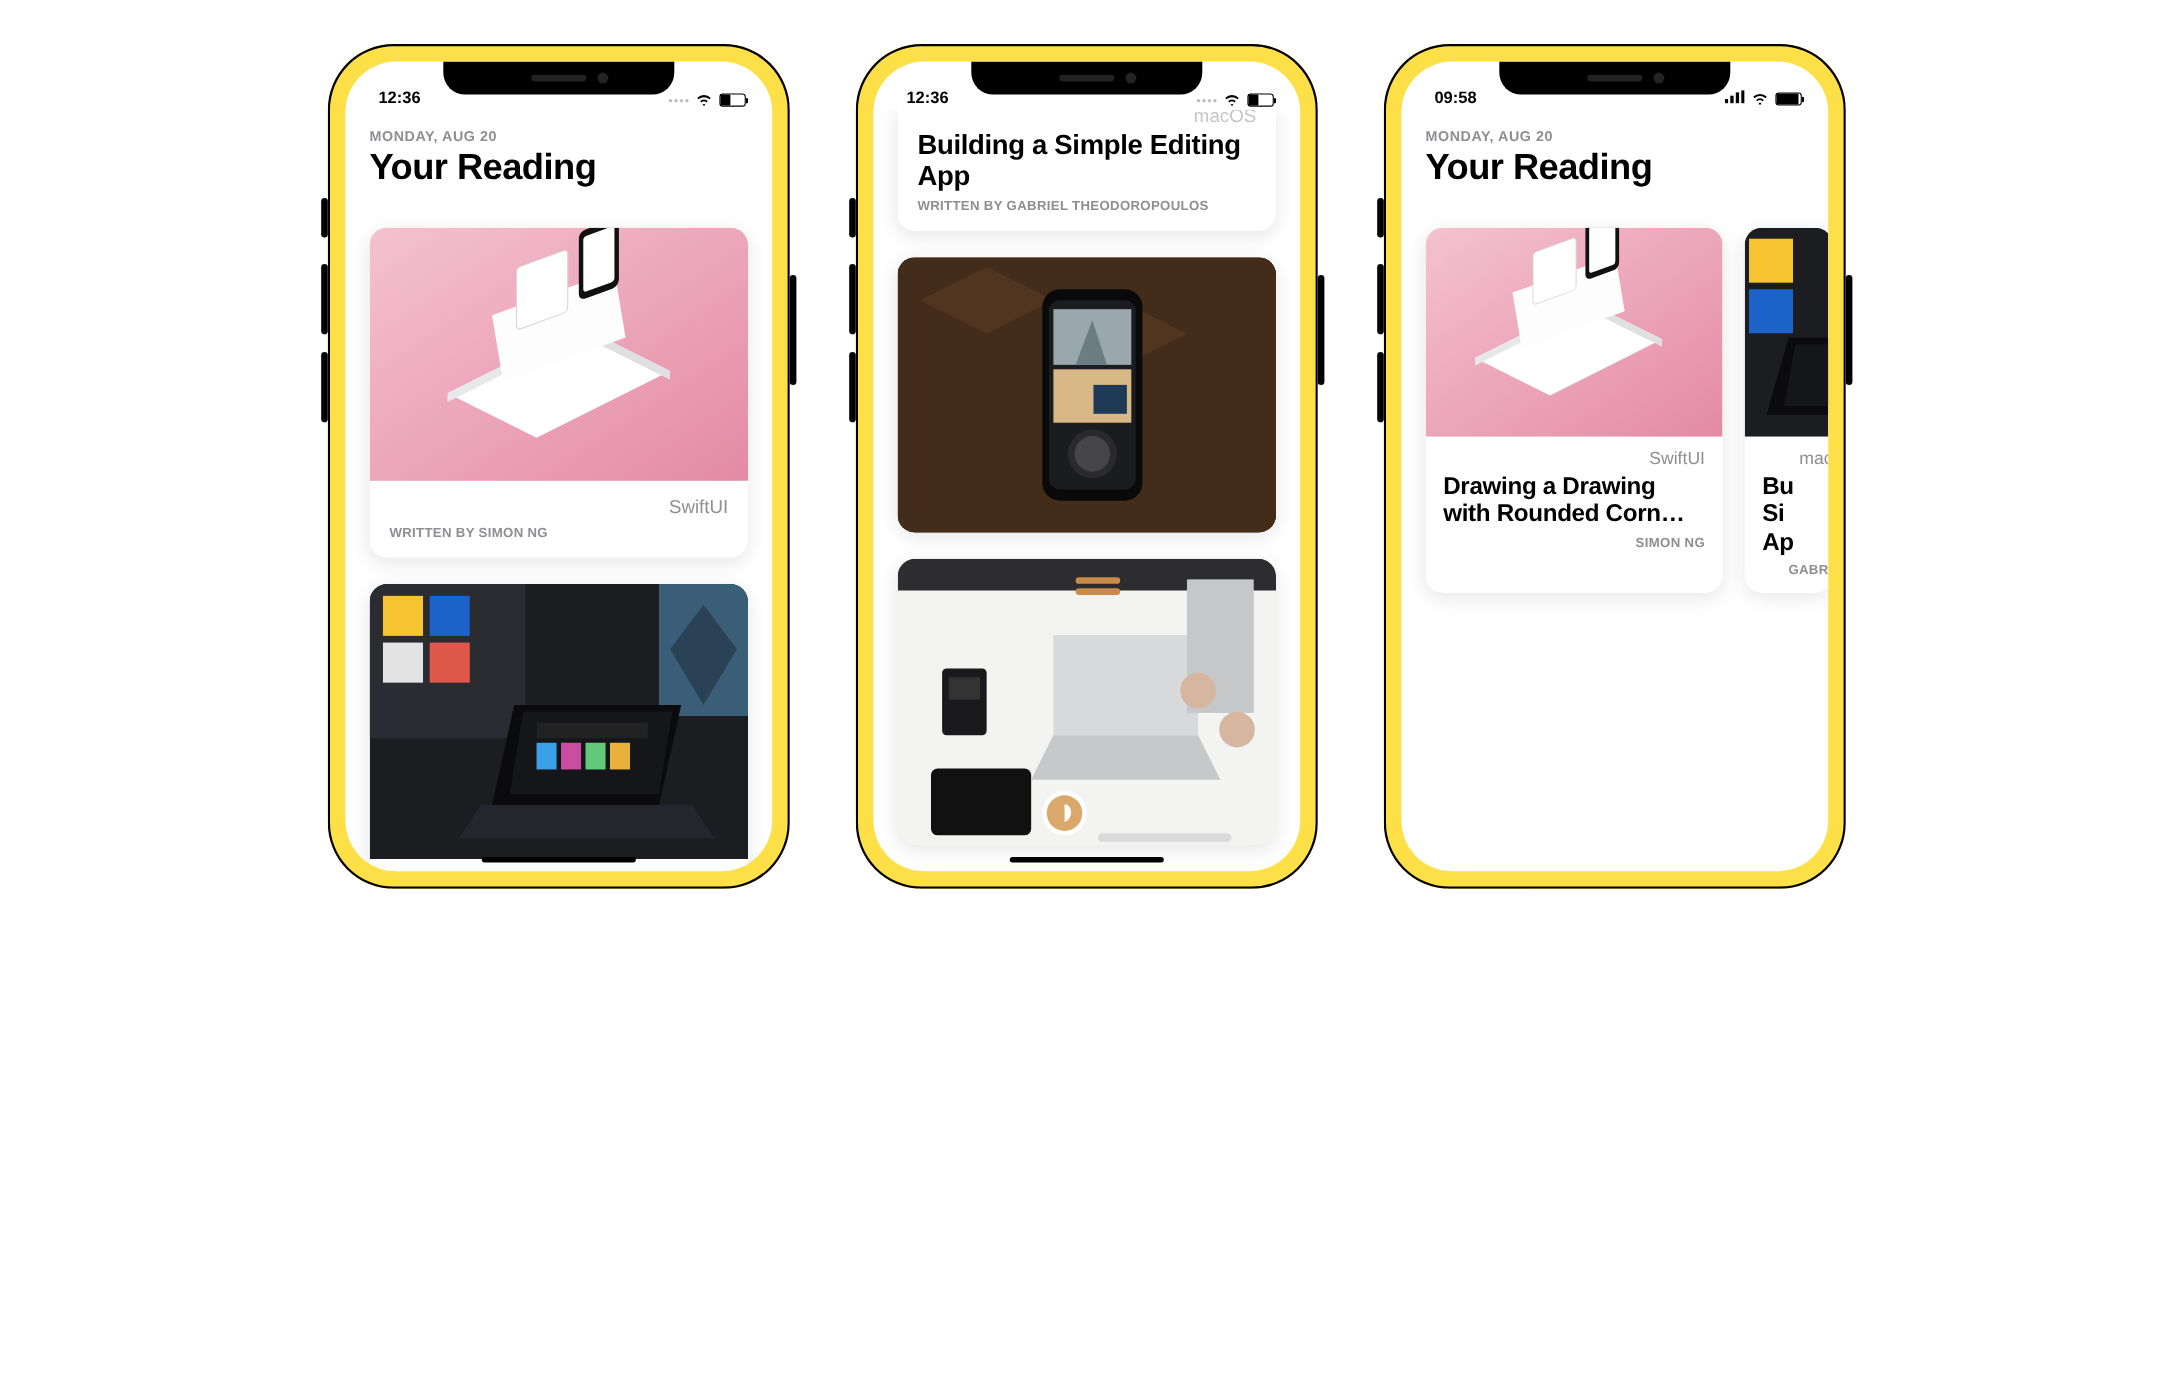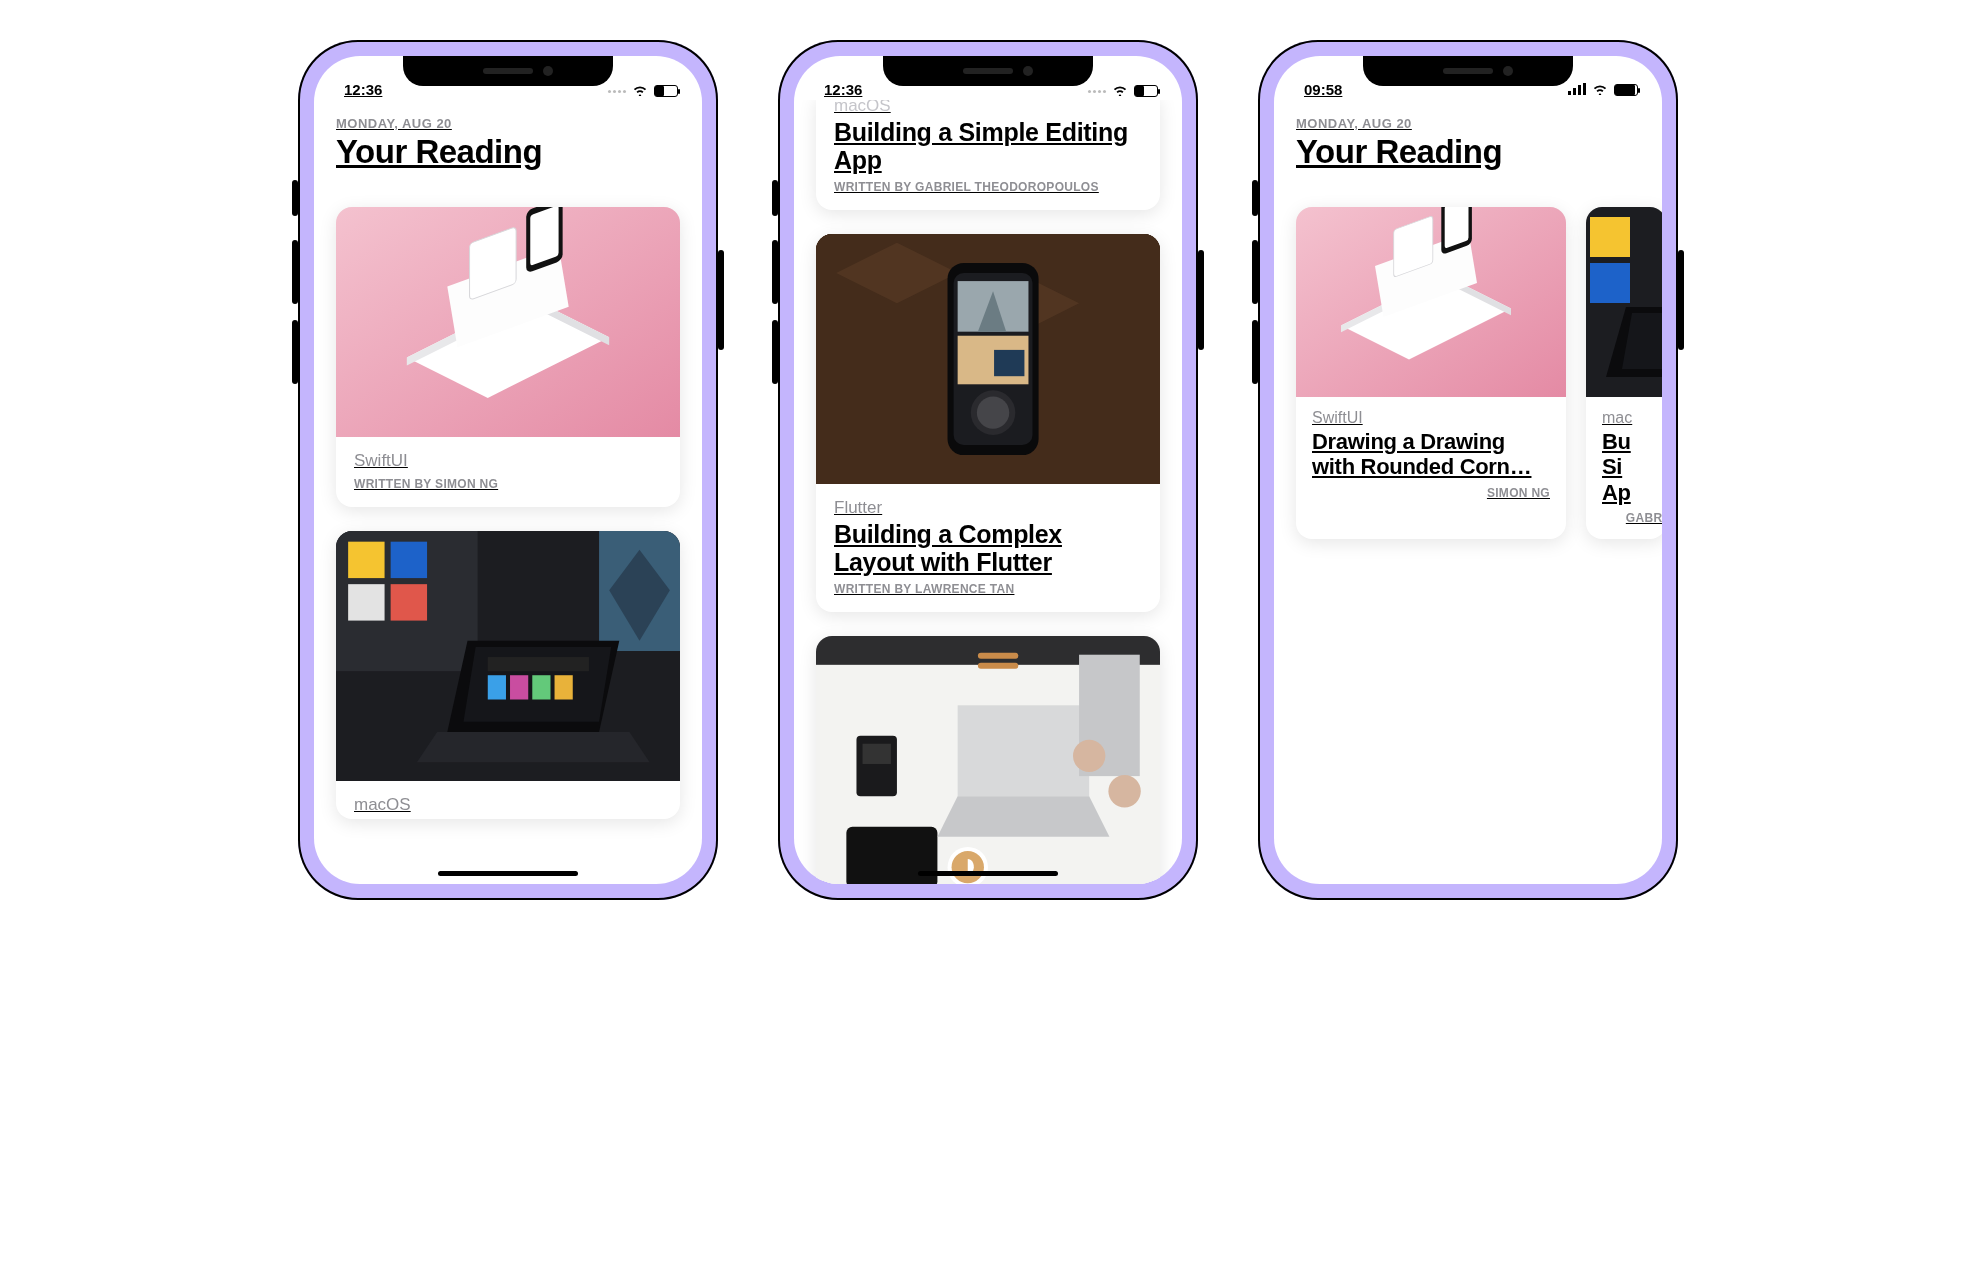--- a/index.html
+++ b/index.html
@@ -8,26 +8,25 @@
     background: #fff;
     padding: 40px 20px;
     display: flex;
     justify-content: center;
     gap: 60px;
     flex-wrap: wrap;
   }
   .device {
     position: relative;
     width: 420px;
-    height: 860px;
-    background: #c4b5fd;
+    height: 768px;
+    background: #fde047;
     border-radius: 60px;
     padding: 16px;
     box-shadow: 0 0 0 2px #000 inset;
-    text-decoration: underline;
   }
   .device::before, .device::after {
     content: "";
     position: absolute;
     background: #000;
     border-radius: 4px;
   }
   
   .side-btn {
     position: absolute;
@@ -136,20 +135,21 @@
     justify-content: center;
   }
   .card-body {
     padding: 14px 18px 16px 18px;
   }
   .card-cat {
     font-size: 17px;
     color: #8e8e93;
     font-weight: 500;
     margin-bottom: 2px;
+    text-align: right;
   }
   .card-title {
     font-size: 25px;
     font-weight: 800;
     line-height: 1.12;
     letter-spacing: -0.3px;
   }
   .card-author {
     font-size: 12px;
     color: #8e8e93;
@@ -345,25 +345,20 @@
               <rect x="6" y="10" width="78" height="170" rx="10" fill="#1b1c20"></rect>
               <rect x="10" y="18" width="70" height="50" fill="#9aa7ad"></rect>
               <polygon points="30,68 45,28 58,68" fill="#6b7c83"></polygon>
               <rect x="10" y="72" width="70" height="48" fill="#d9b887"></rect>
               <rect x="46" y="86" width="30" height="26" fill="#1f3a56"></rect>
               <circle cx="45" cy="148" r="22" fill="#2a2a2e"></circle>
               <circle cx="45" cy="148" r="16" fill="#454549"></circle>
             </g>
           </svg>
         </div>
-        <div class="card-body">
-          <div class="card-cat">Flutter</div>
-          <div class="card-title">Building a Complex Layout with Flutter</div>
-          <div class="card-author">WRITTEN BY LAWRENCE TAN</div>
-        </div>
       </div>
 
       <div class="card">
         <div class="card-img" style="height:260px">
           <svg class="thumb" viewBox="0 0 340 260" preserveAspectRatio="xMidYMid slice">
             <rect width="340" height="260" fill="#f3f3f1"></rect>
             <rect x="0" y="0" width="340" height="30" fill="#2d2d2f"></rect>
             <rect x="40" y="100" width="40" height="60" rx="4" fill="#1a1a1c"></rect>
             <rect x="46" y="108" width="28" height="20" fill="#333"></rect>
             <rect x="30" y="190" width="90" height="60" rx="6" fill="#111"></rect>

